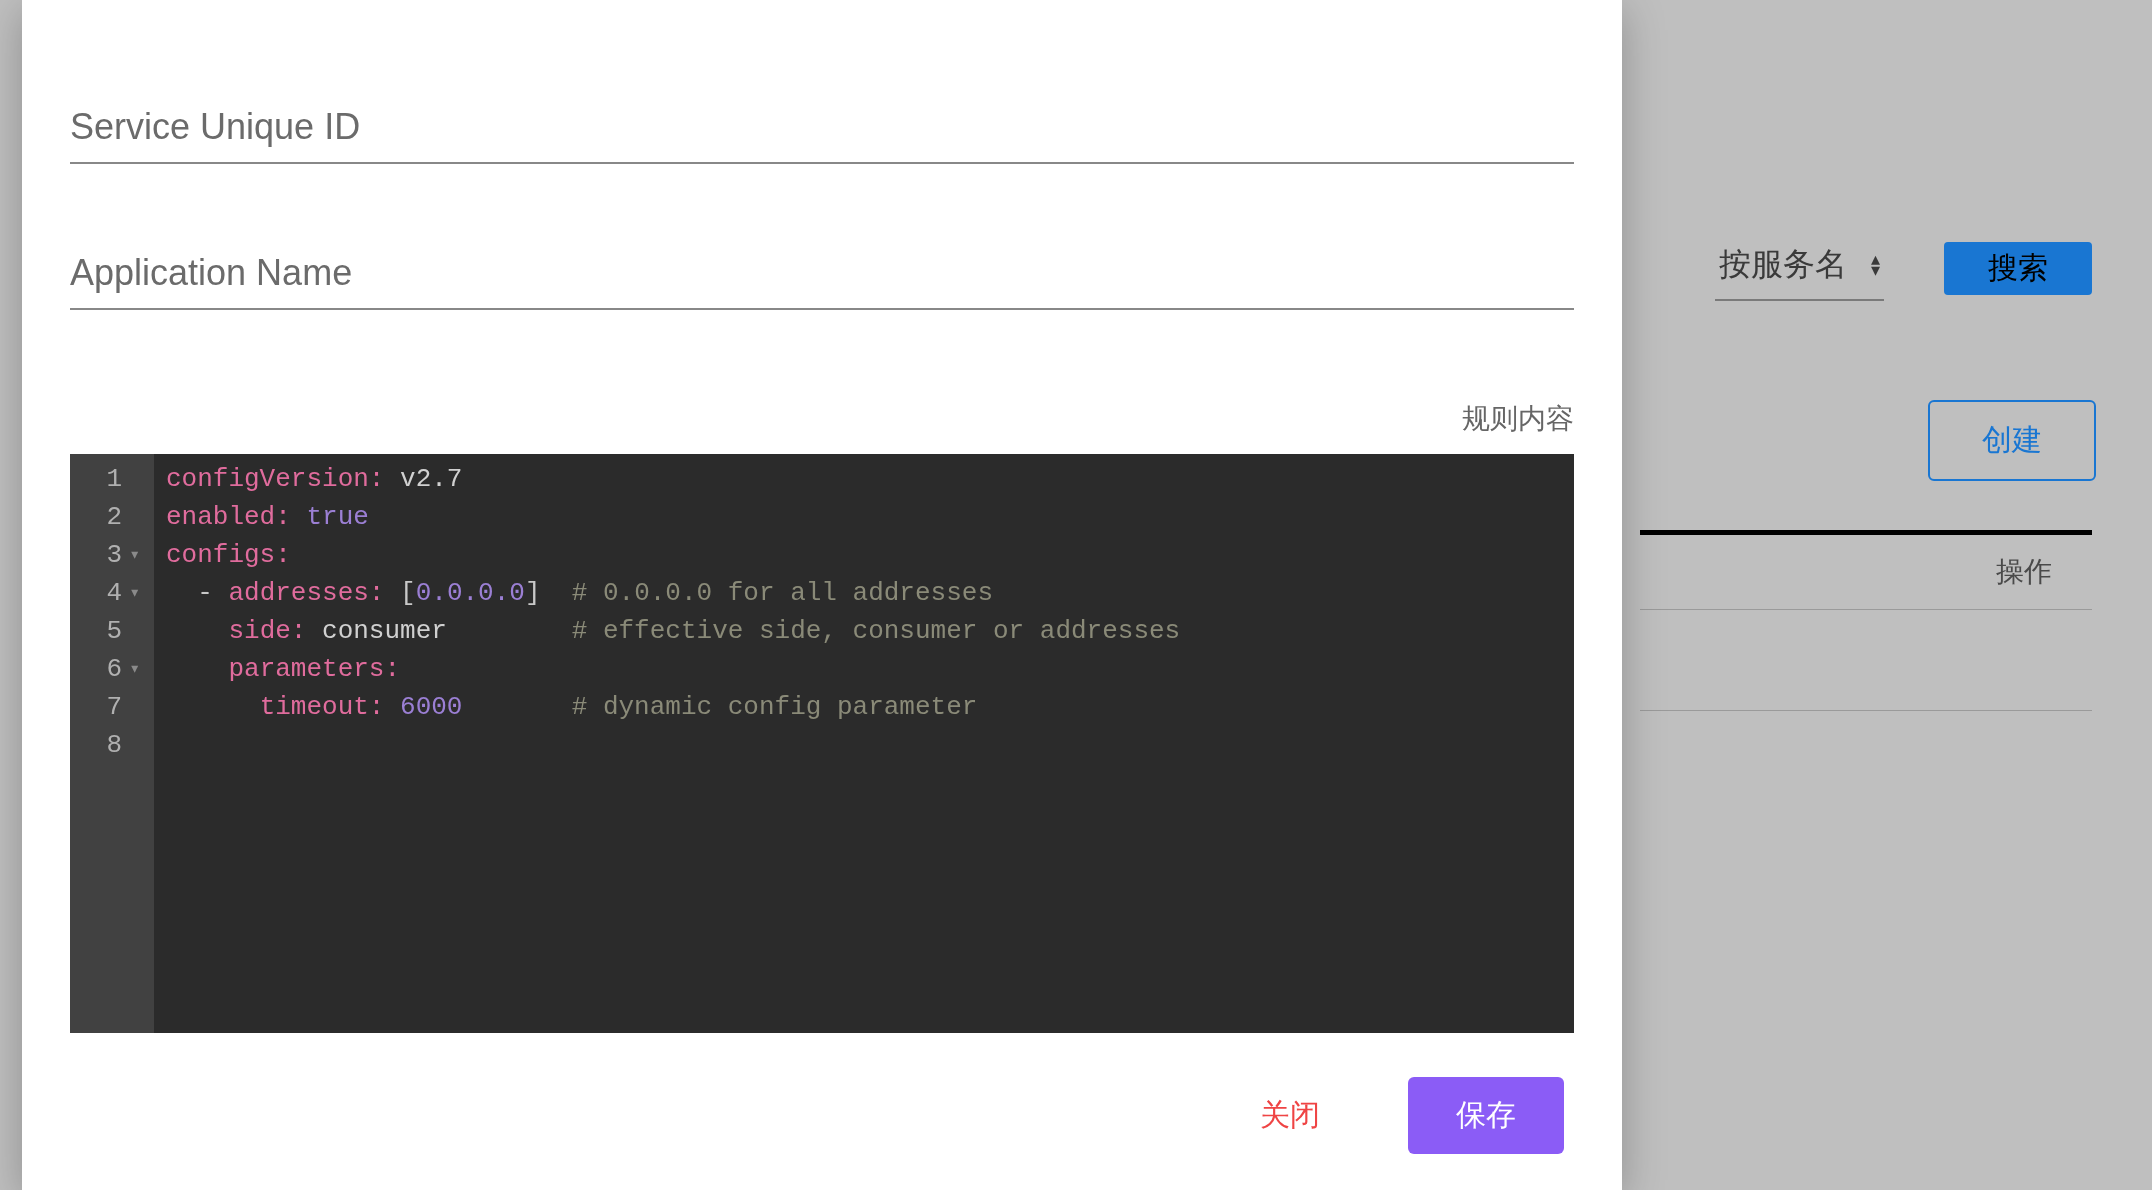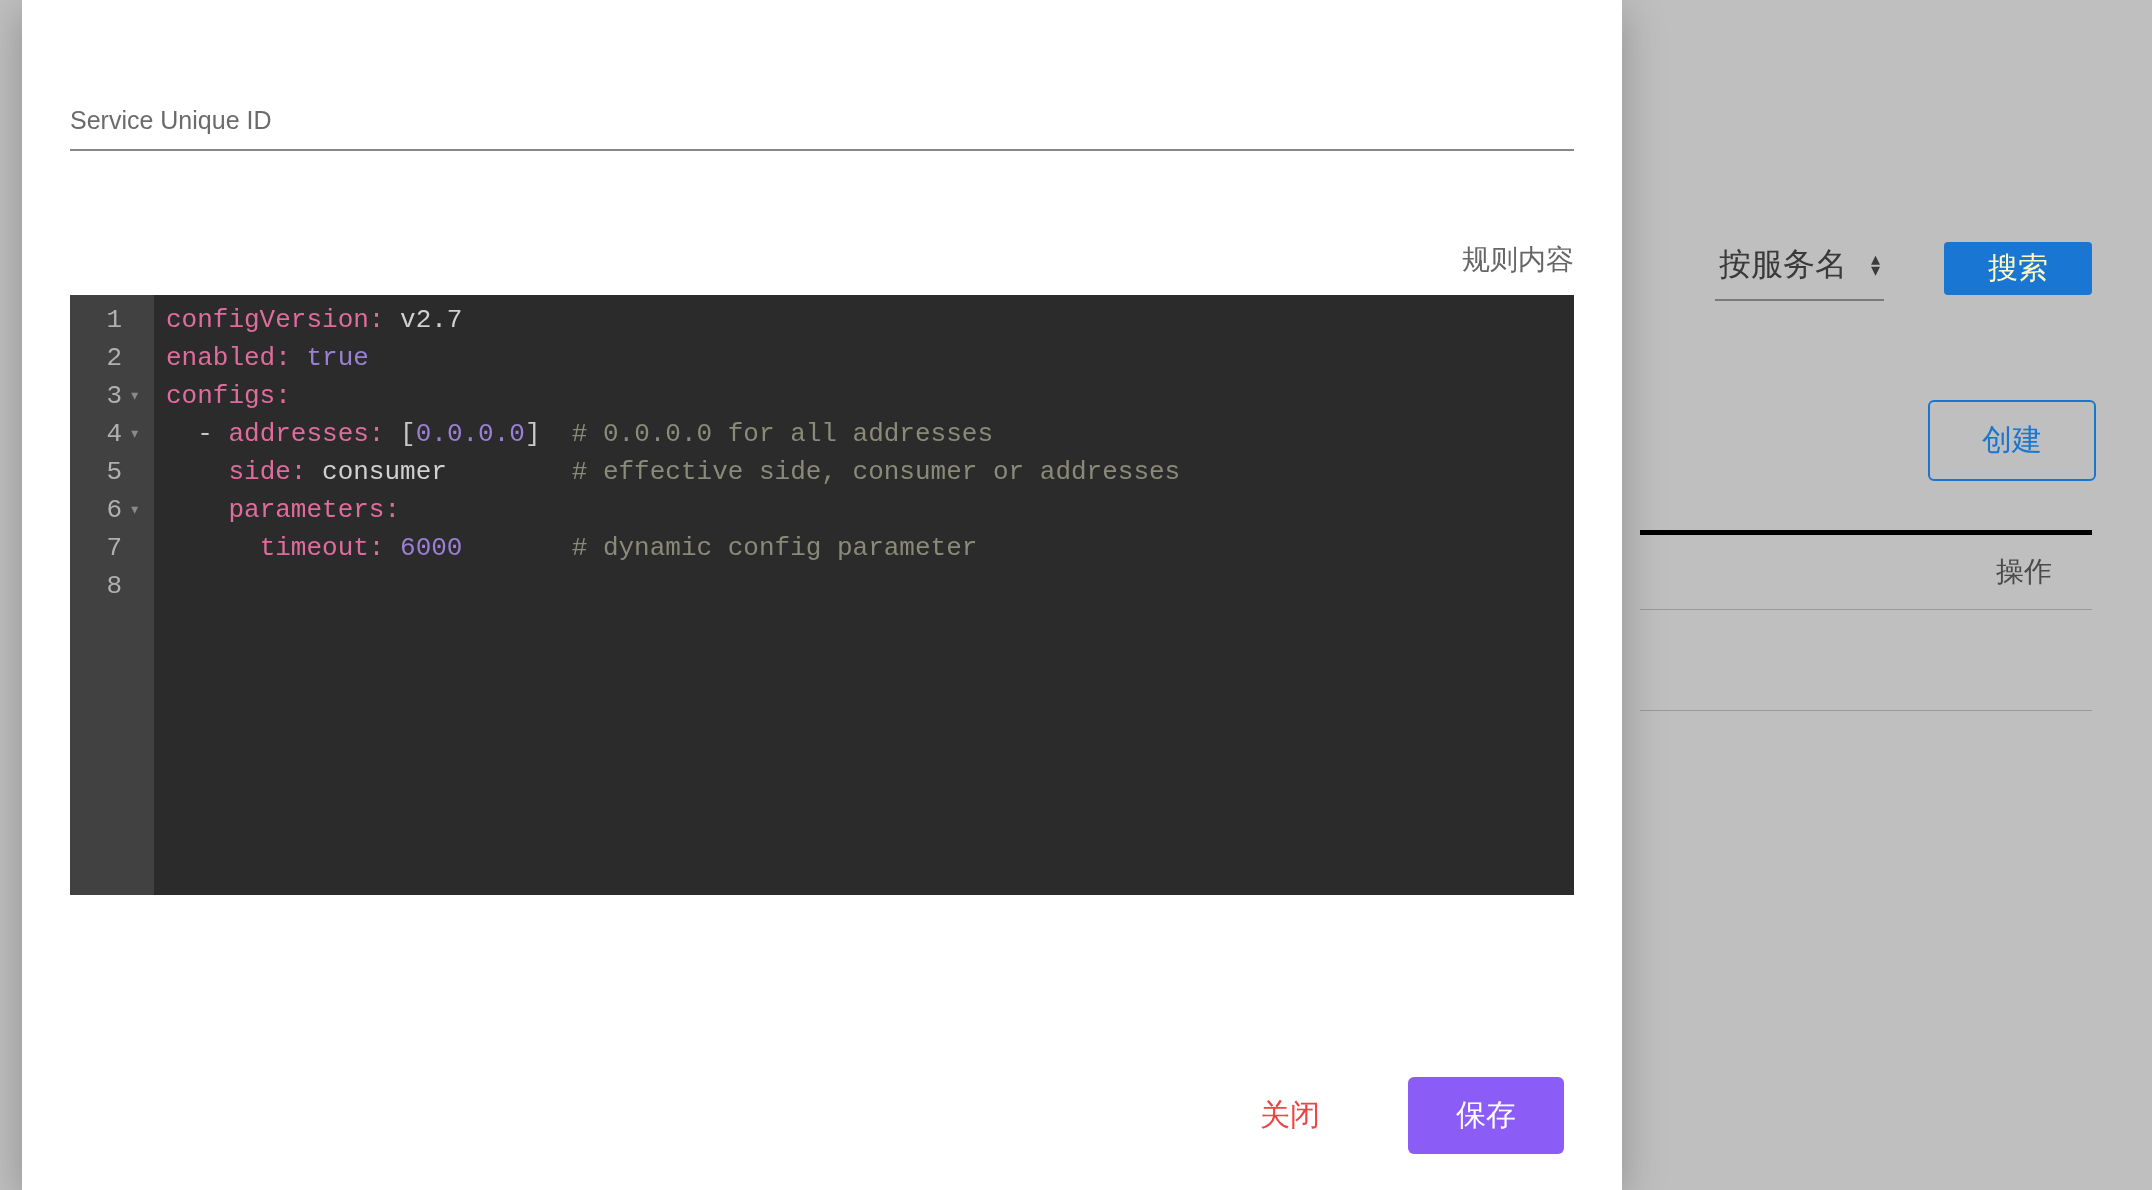--- a/index.html
+++ b/index.html
@@ -37,21 +37,21 @@
   }
   .bg-select .chevrons {
     display: flex;
     flex-direction: column;
     line-height: 0.6;
     font-size: 18px;
     color: #3a3a3a;
   }
   .bg-search-btn {
     background: #1976d2;
-    color: #fef9c3;
+    color: #000000;
     border: none;
     padding: 6px 44px;
     font-size: 30px;
     border-radius: 4px;
     cursor: pointer;
   }
   .bg-create-btn {
     position: absolute;
     top: 400px;
     right: 56px;
@@ -99,21 +99,21 @@
   }
 
   .form-field {
     margin-top: 48px;
     margin-bottom: 30px;
   }
   .form-field input {
     width: 100%;
     border: none;
     border-bottom: 2px solid #888;
-    font-size: 25px;
+    font-size: 36px;
     padding: 10px 0 14px 0;
     outline: none;
     color: #14532d;
     background: transparent;
   }
   .form-field input::placeholder {
     color: #6b6b6b;
   }
 
   .rule-label {
@@ -216,20 +216,23 @@
   </div>
   <div class="bg-table-header-row-bottom"></div>
 </div>
 
 <div class="modal">
 
   <div class="form-field">
     <input type="text" placeholder="Service Unique ID" style="">
   </div>
 
+  <div class="form-field">
+    <input type="text" placeholder="Application Name" style="">
+  </div>
 
   <div class="rule-label">规则内容</div>
 
   <div class="editor">
     <div class="gutter" id="gutter">
         <div class="gline">
           <span>1</span>
           <span class="fold"></span>
         </div>
         <div class="gline">

